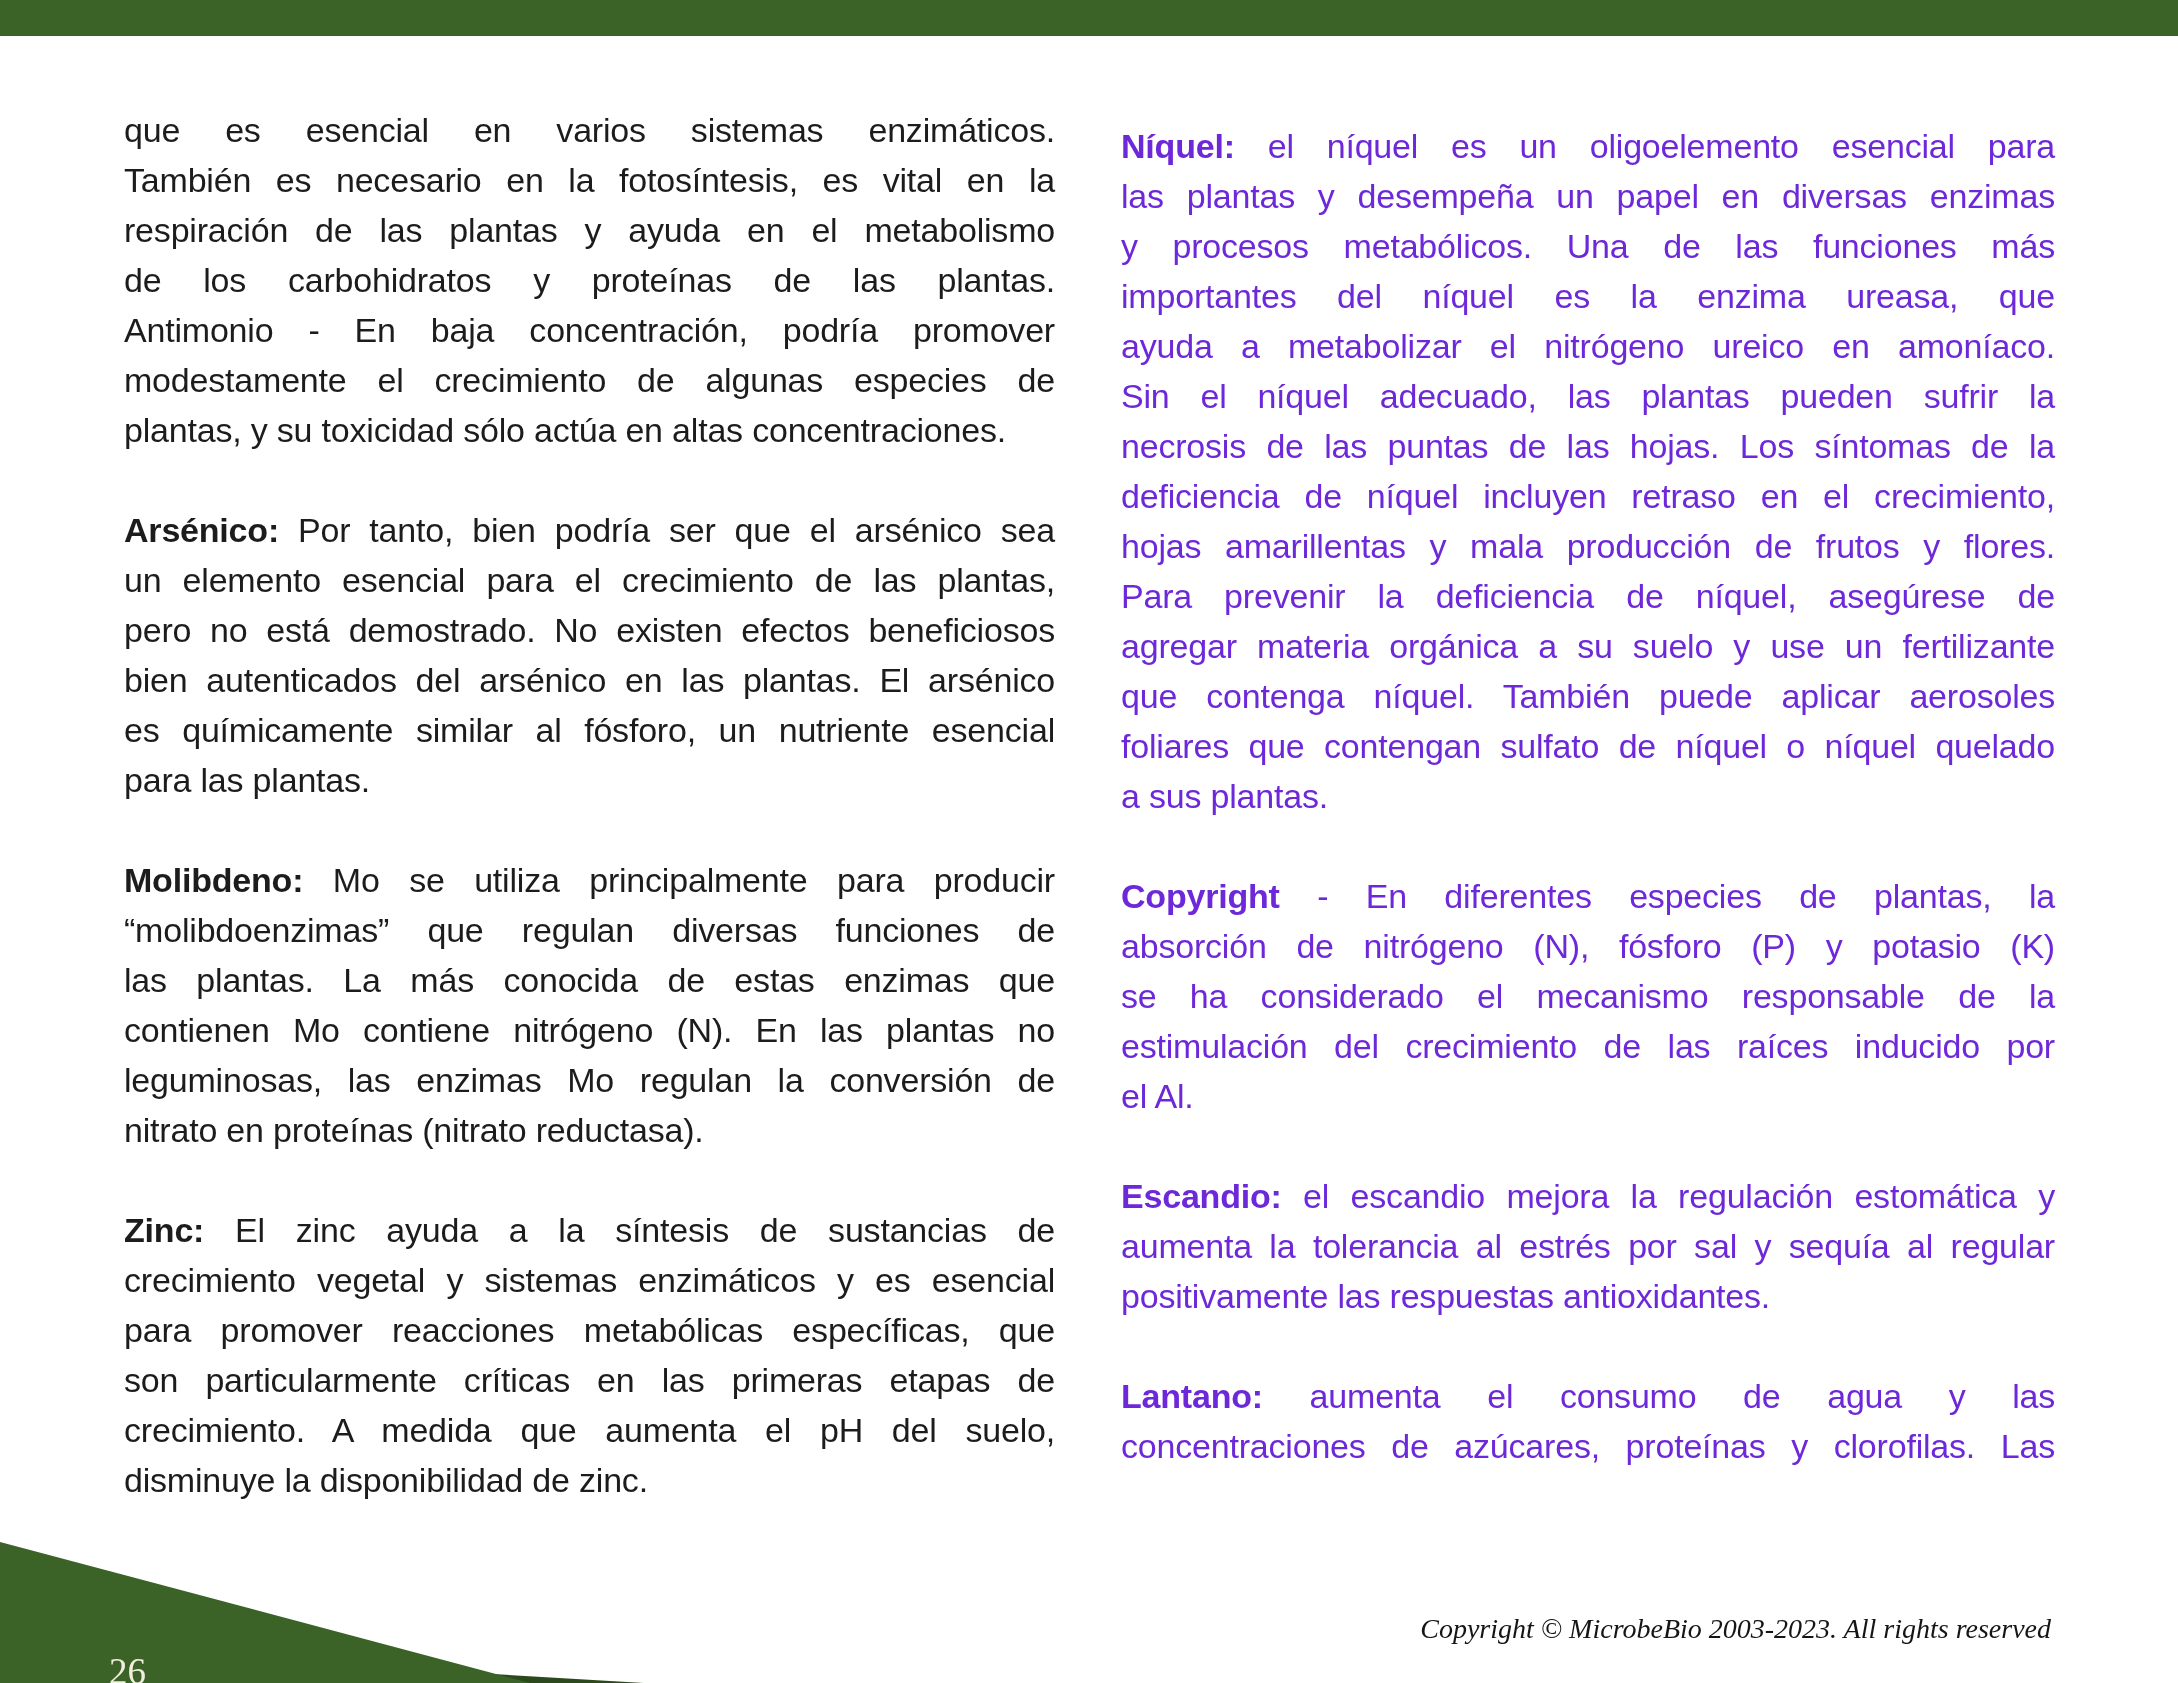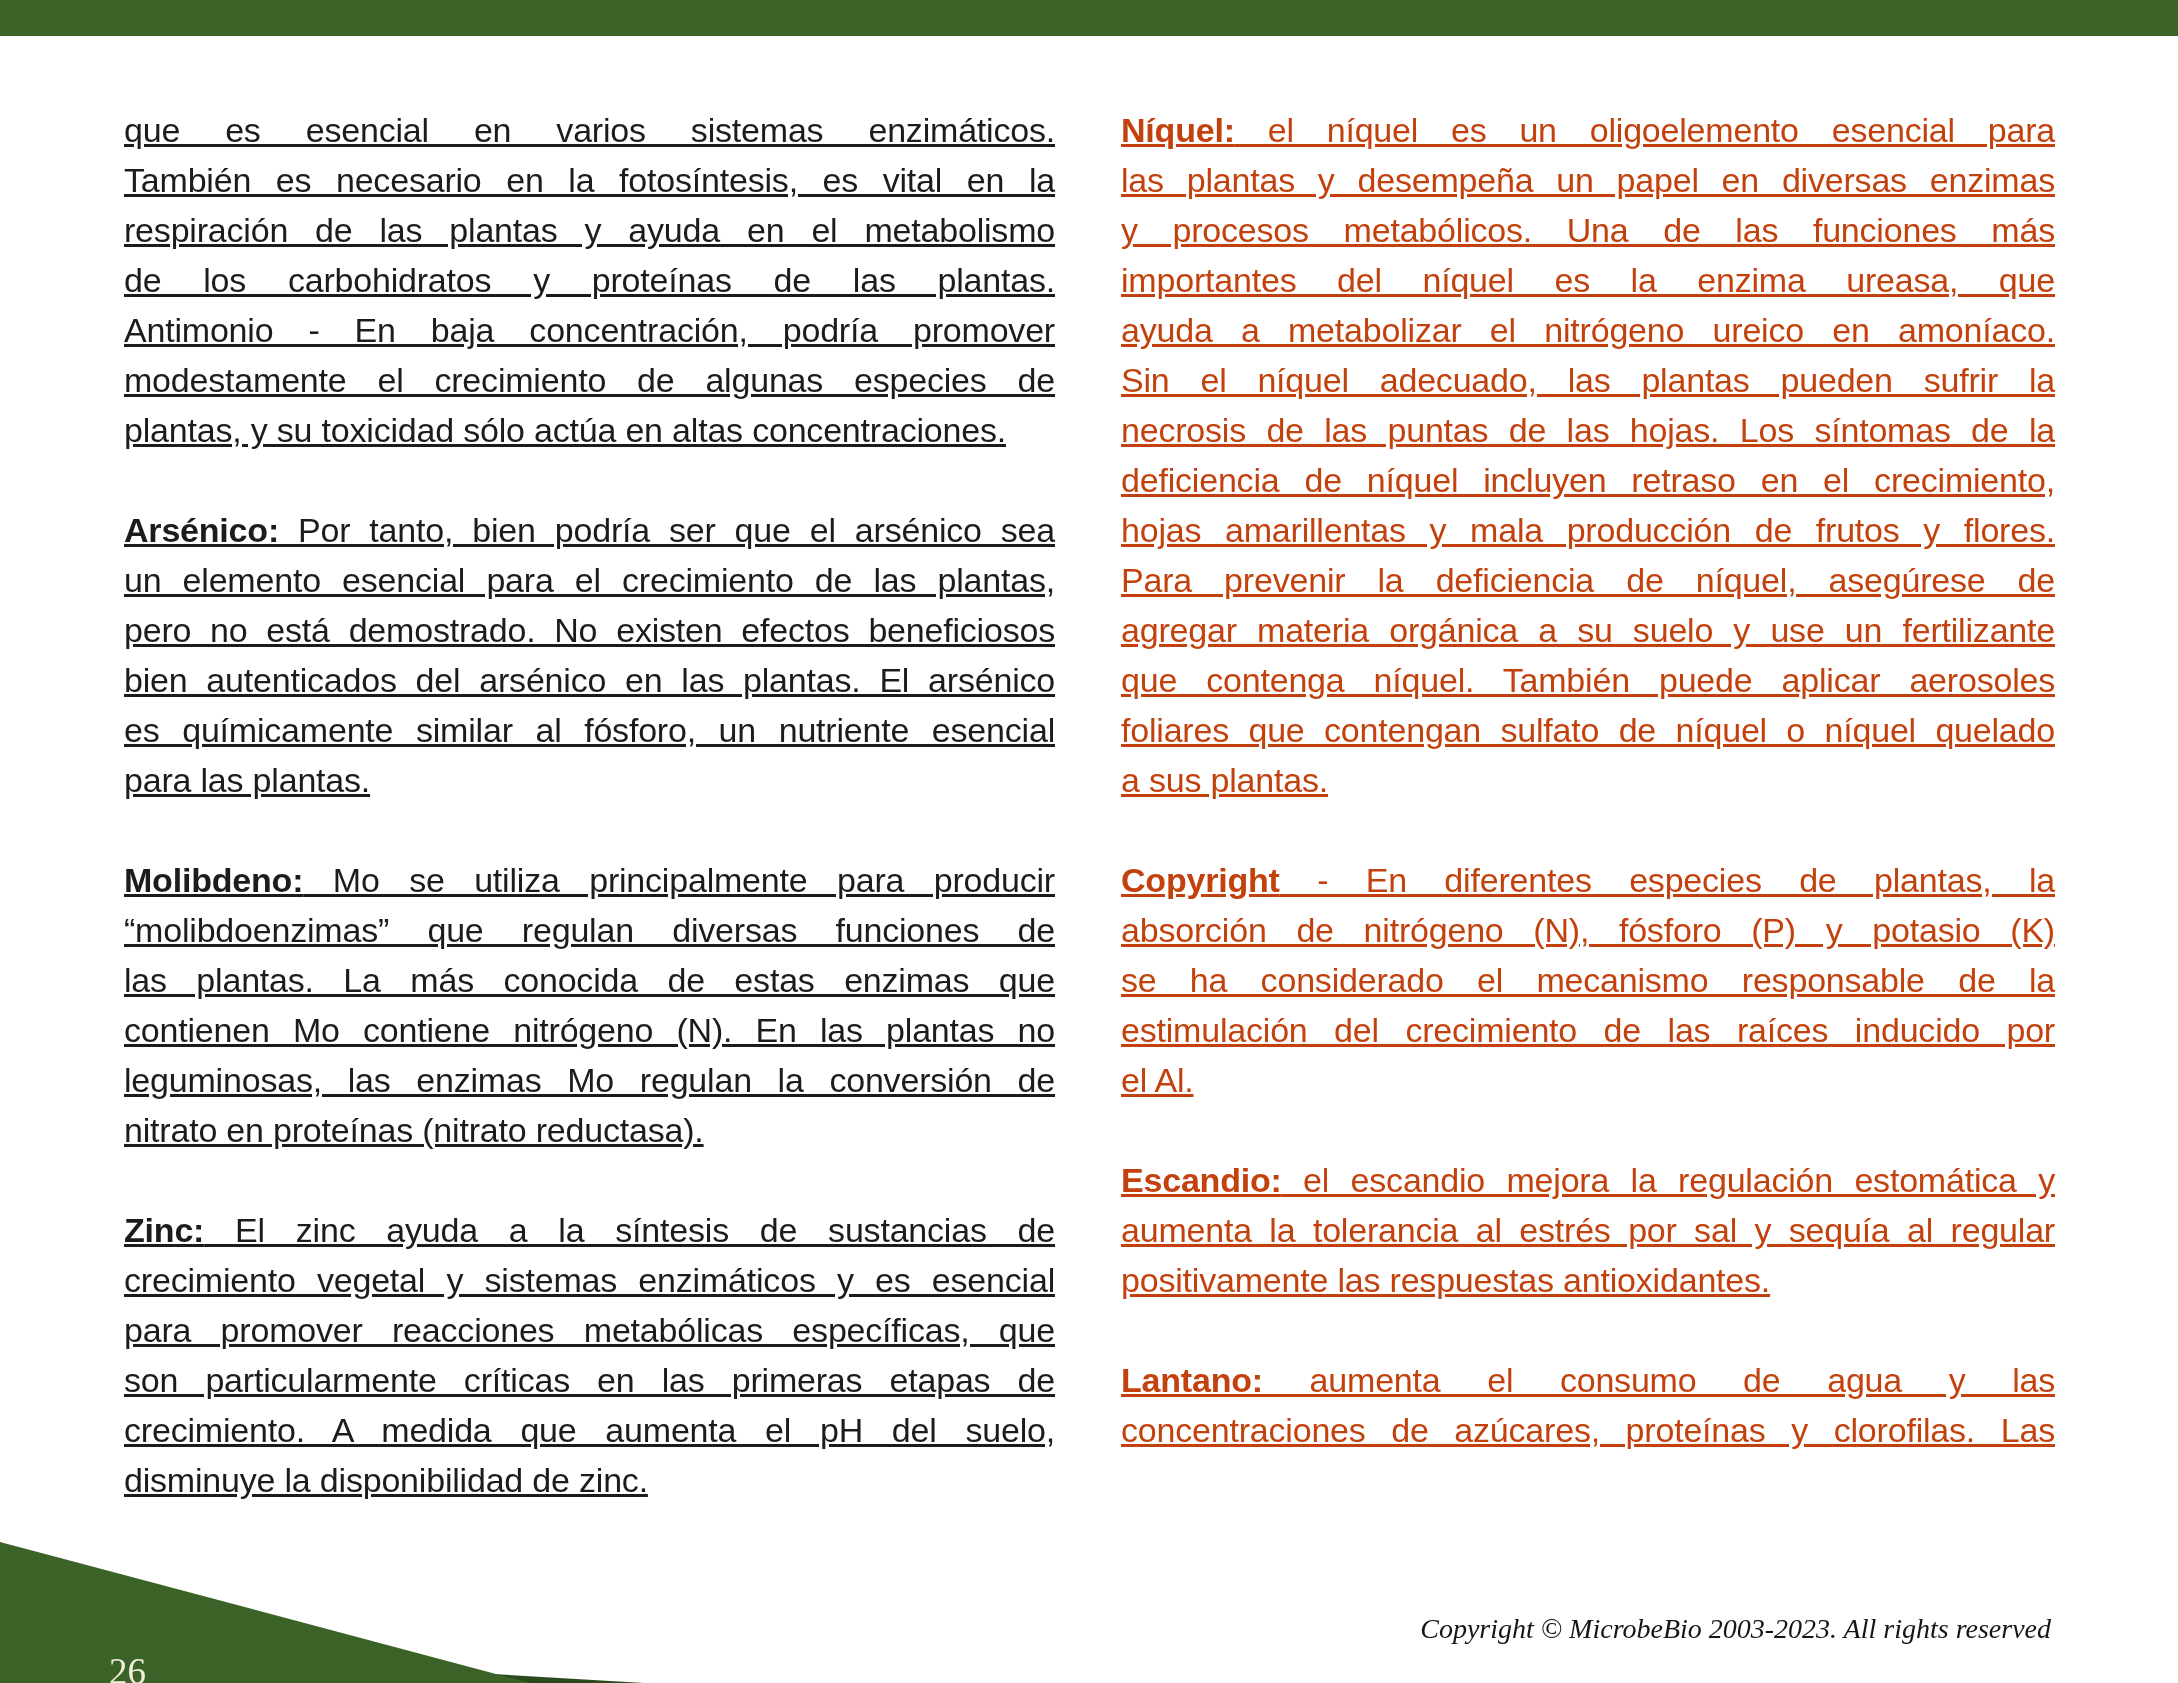--- a/index.html
+++ b/index.html
@@ -11,21 +11,21 @@
   .header-bar {
     position:absolute; top:0; left:0; width:2178px; height:36px;
     background:#3c6327;
   }
   .col {
     position:absolute; top:105px; color:#1c1c1c;
     font-size:34px; letter-spacing:-0.2px;
   }
   .col-left  { left:124px;  width:931px; }
   .col-right { left:1121px; width:934px; }
-  .para { margin:0 0 50px 0;text-decoration:underline; }
+  .para { margin:0 0 50px 0; }
   .line {
     height:50px; line-height:50px;
     text-align:justify; text-align-last:justify;
     white-space:nowrap; overflow:visible;
   }
   .line.last { text-align-last:left; }
   b.lead { font-weight:bold; }
   .triangle-dark {
     position:absolute; left:0; top:1645px; width:644px; height:38px;
     background:#2b491d;
@@ -84,21 +84,21 @@
     </div>
     <div class="para">
       <div class="line"><b class="lead">Zinc:</b> El zinc ayuda a la síntesis de sustancias de</div>
       <div class="line">crecimiento vegetal y sistemas enzimáticos y es esencial</div>
       <div class="line">para promover reacciones metabólicas específicas, que</div>
       <div class="line">son particularmente críticas en las primeras etapas de</div>
       <div class="line">crecimiento. A medida que aumenta el pH del suelo,</div>
       <div class="line last">disminuye la disponibilidad de zinc.</div>
     </div>
   </div>
-<div class="col col-right" style="color: #c2410c;">
+<div class="col col-right" style="color: #6d28d9; margin-top: 16px;">
     <div class="para">
       <div class="line"><b class="lead">Níquel:</b> el níquel es un oligoelemento esencial para</div>
       <div class="line">las plantas y desempeña un papel en diversas enzimas</div>
       <div class="line">y procesos metabólicos. Una de las funciones más</div>
       <div class="line">importantes del níquel es la enzima ureasa, que</div>
       <div class="line">ayuda a metabolizar el nitrógeno ureico en amoníaco.</div>
       <div class="line">Sin el níquel adecuado, las plantas pueden sufrir la</div>
       <div class="line">necrosis de las puntas de las hojas. Los síntomas de la</div>
       <div class="line">deficiencia de níquel incluyen retraso en el crecimiento,</div>
       <div class="line">hojas amarillentas y mala producción de frutos y flores.</div>

